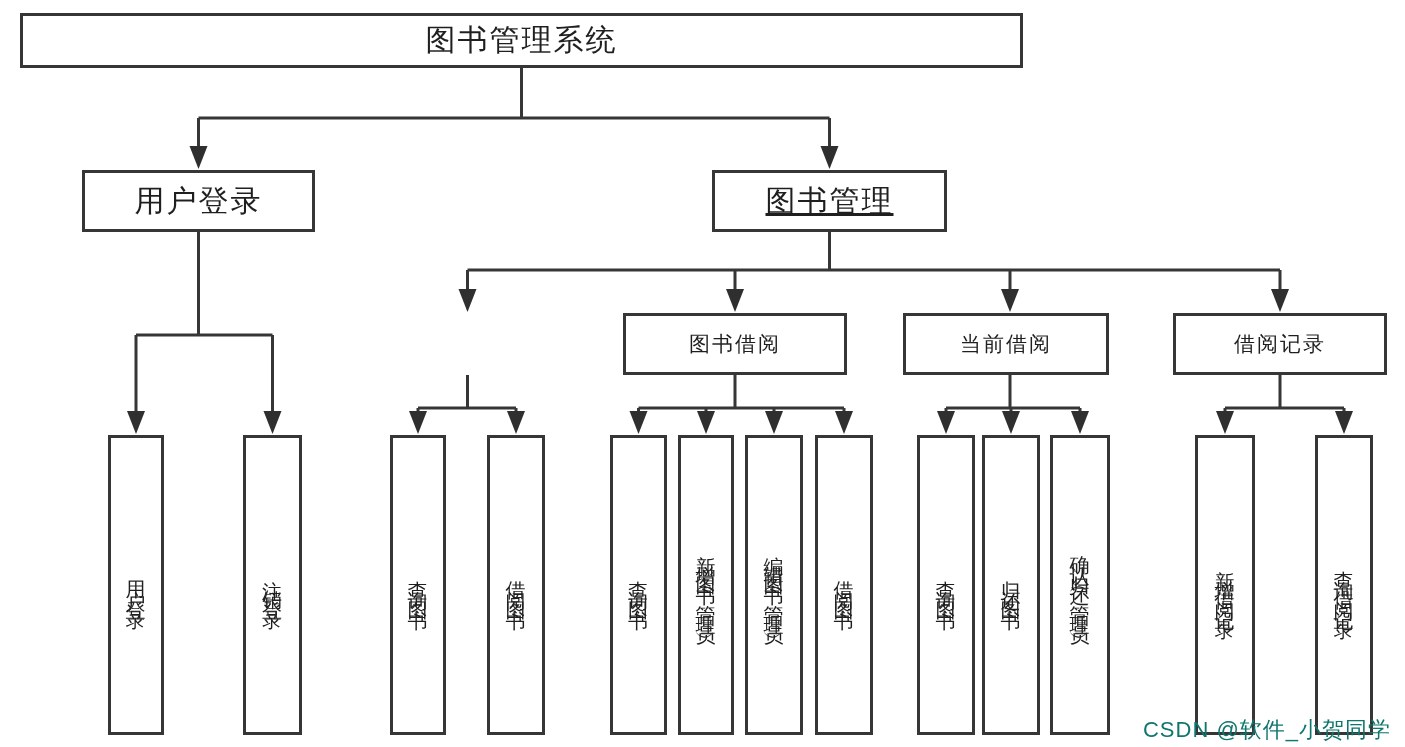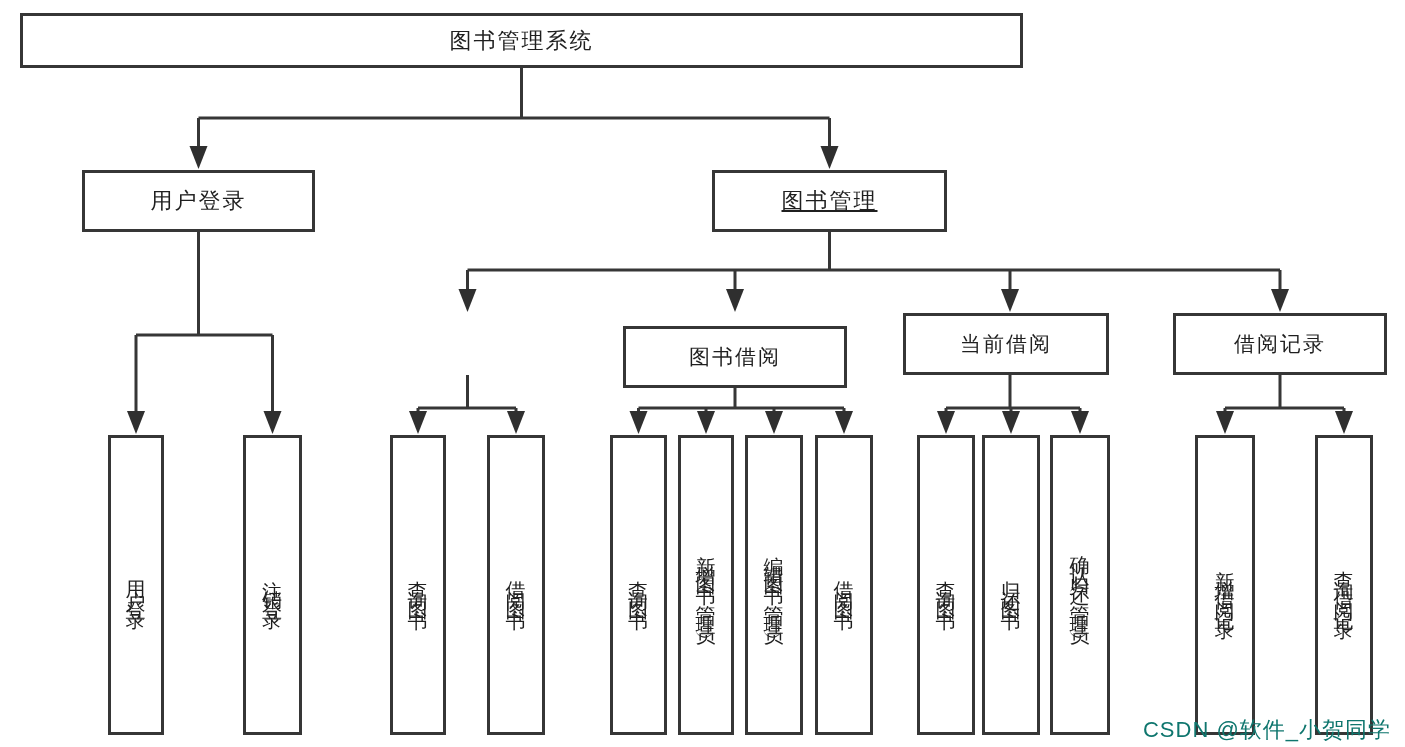--- a/index.html
+++ b/index.html
@@ -25,21 +25,21 @@
     pointer-events: none;
   }
   .node {
     position: absolute;
     box-sizing: border-box;
     border: 3px solid #363636;
     background: #ffffff;
     display: flex;
     align-items: center;
     justify-content: center;
-    font-size: 22px;
+    font-size: 30px;
     letter-spacing: 2px;
     color: #1f1f1f;
     z-index: 2;
   }
   .node.l3 { font-size: 21px; }
   .leaf {
     position: absolute;
     box-sizing: border-box;
     border: 3px solid #363636;
     background: #ffffff;
@@ -112,21 +112,21 @@
       <polygon points="1216,411 1234,411 1225,434"></polygon>
       <polygon points="1335,411 1353,411 1344,434"></polygon>
     </g>
   </svg>
 
   <div class="node" style="left:20px; top:13px; width:1003px; height:55px;">图书管理系统</div>
 
   <div class="node" style="left:82px; top:170px; width:233px; height:62px;">用户登录</div>
   <div class="node" style="left:712px; top:170px; width:235px; height:62px;text-decoration:underline;">图书管理</div>
 
-  <div class="node l3" style="left:623px; top:313px; width:224px; height:62px;margin-top:13px;">图书借阅</div>
+  <div class="node l3" style="left:623px; top:313px; width:224px; height:62px;">图书借阅</div>
   <div class="node l3" style="left:903px; top:313px; width:206px; height:62px;">当前借阅</div>
   <div class="node l3" style="left:1173px; top:313px; width:214px; height:62px;">借阅记录</div>
 
   <div class="leaf" style="left:108px; width:56px;">
     <span>用户登录</span>
   </div>
   <div class="leaf" style="left:243px; width:59px;">
     <span>注销登录</span>
   </div>
 

